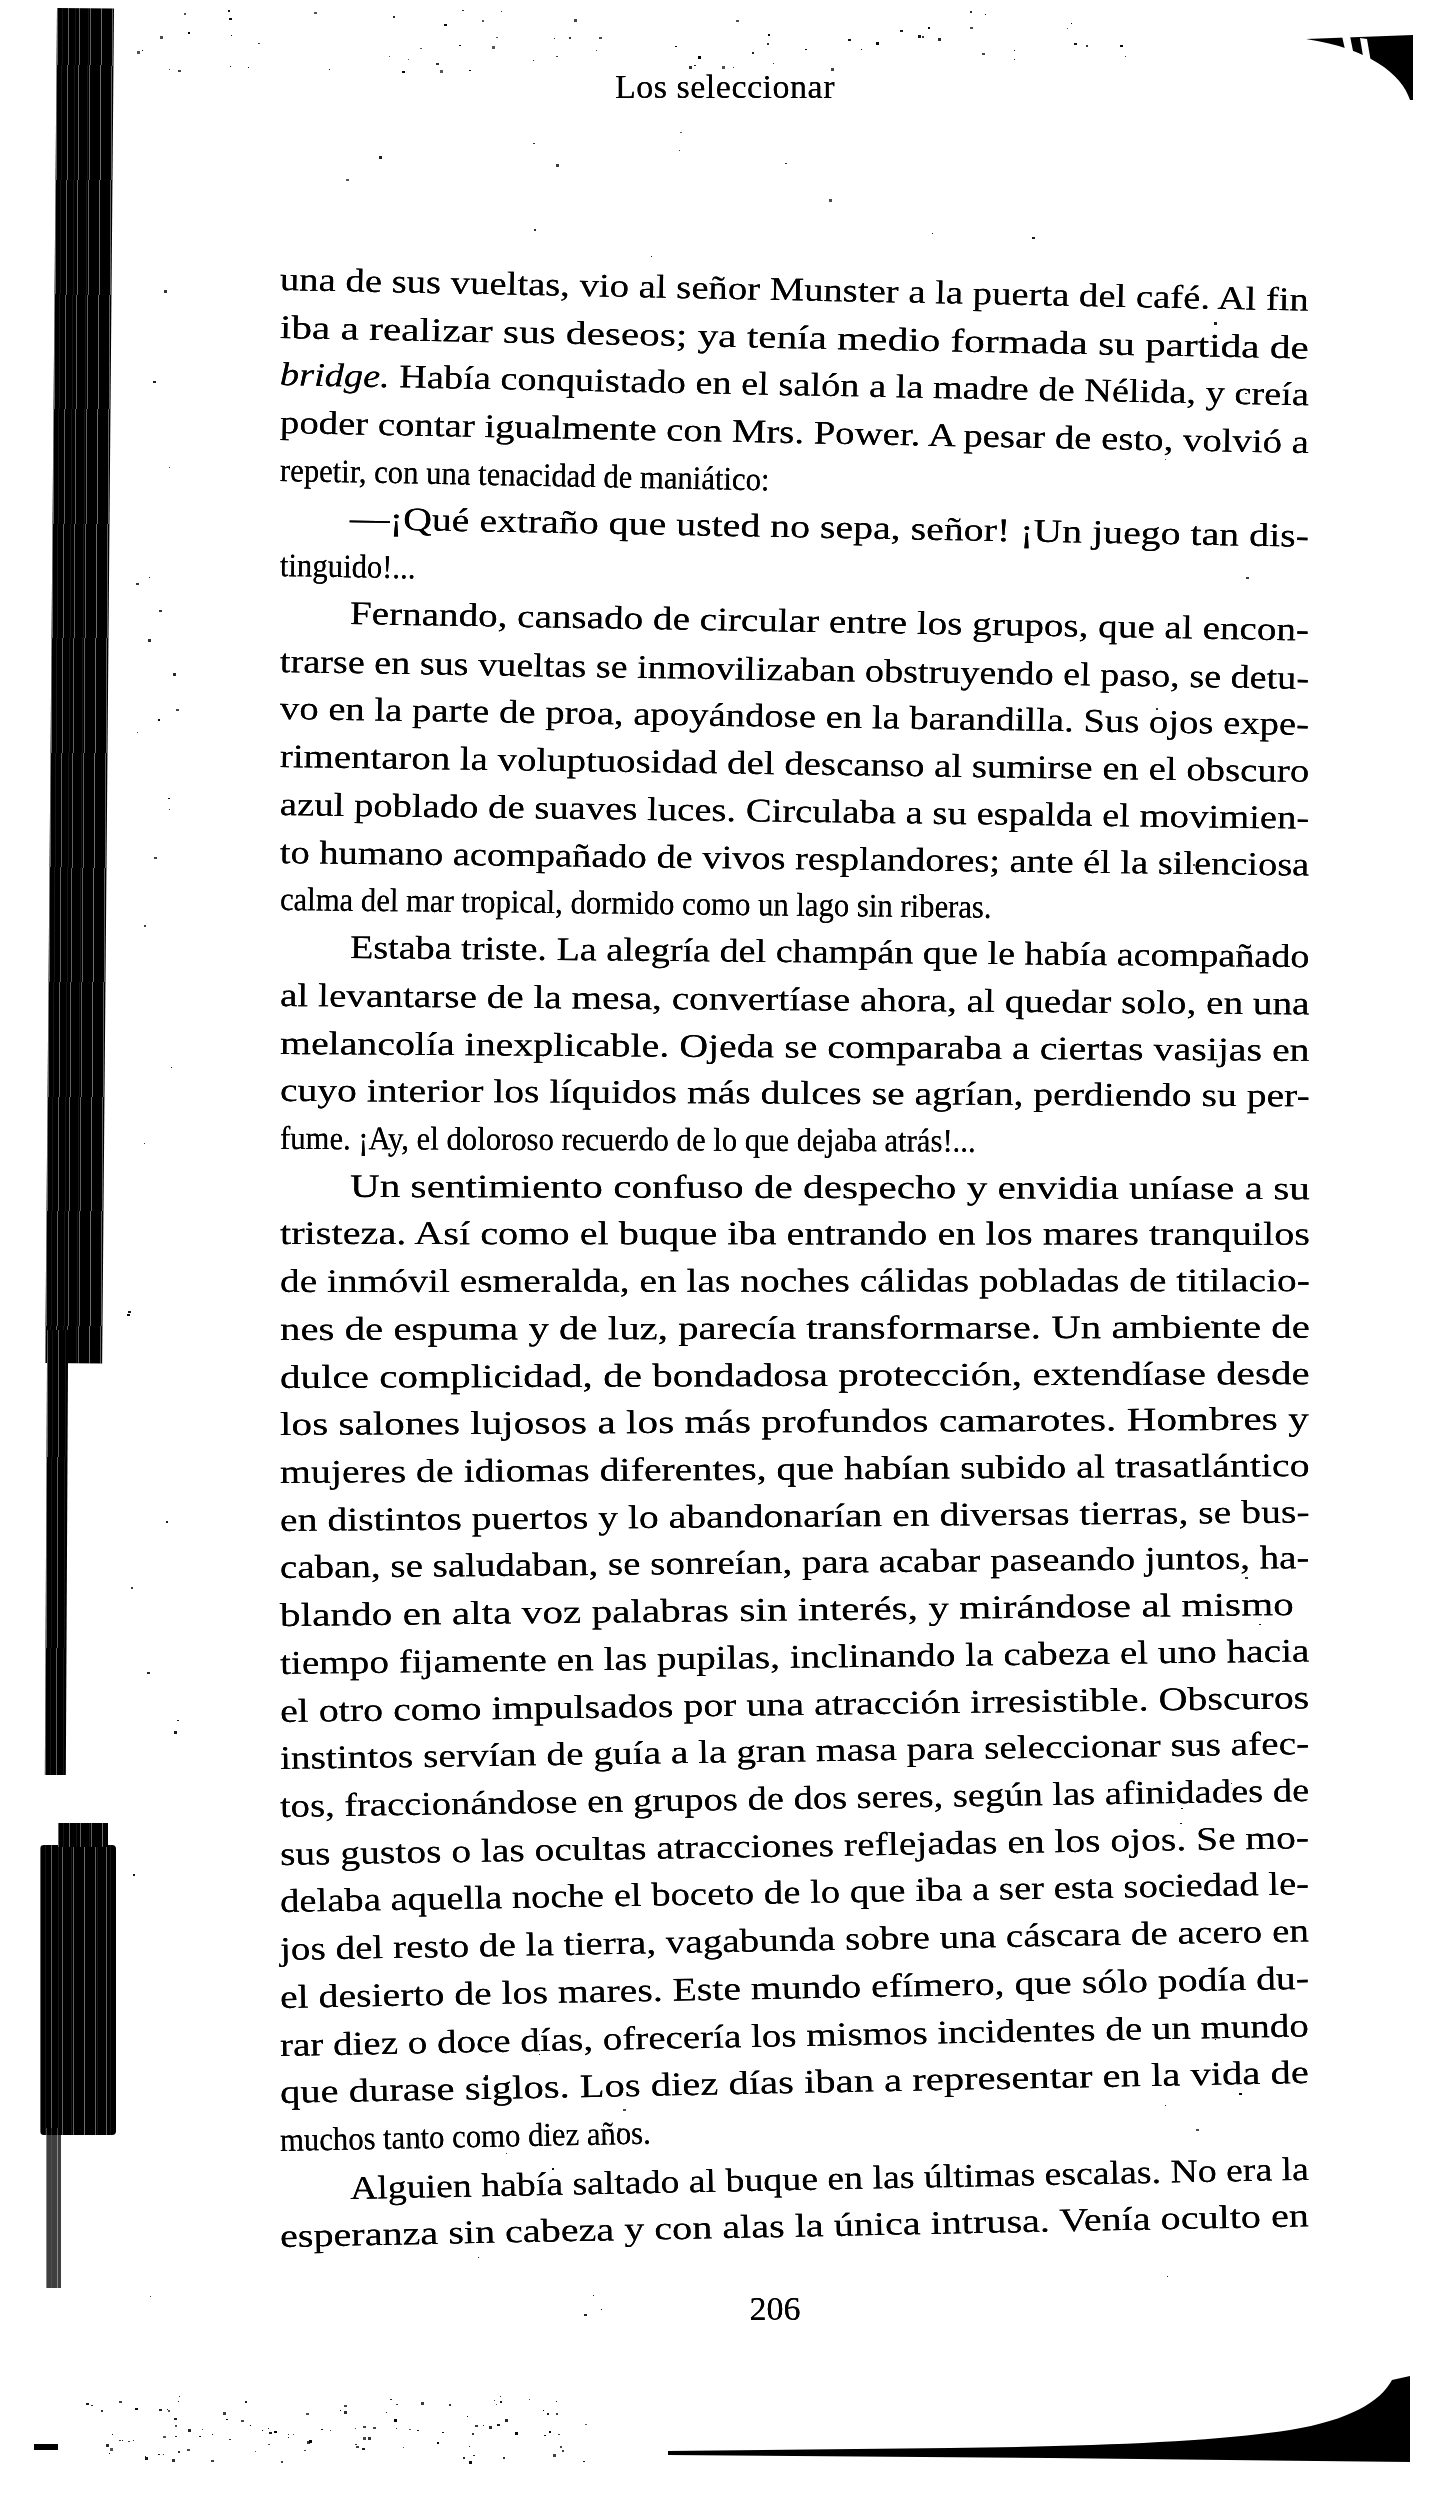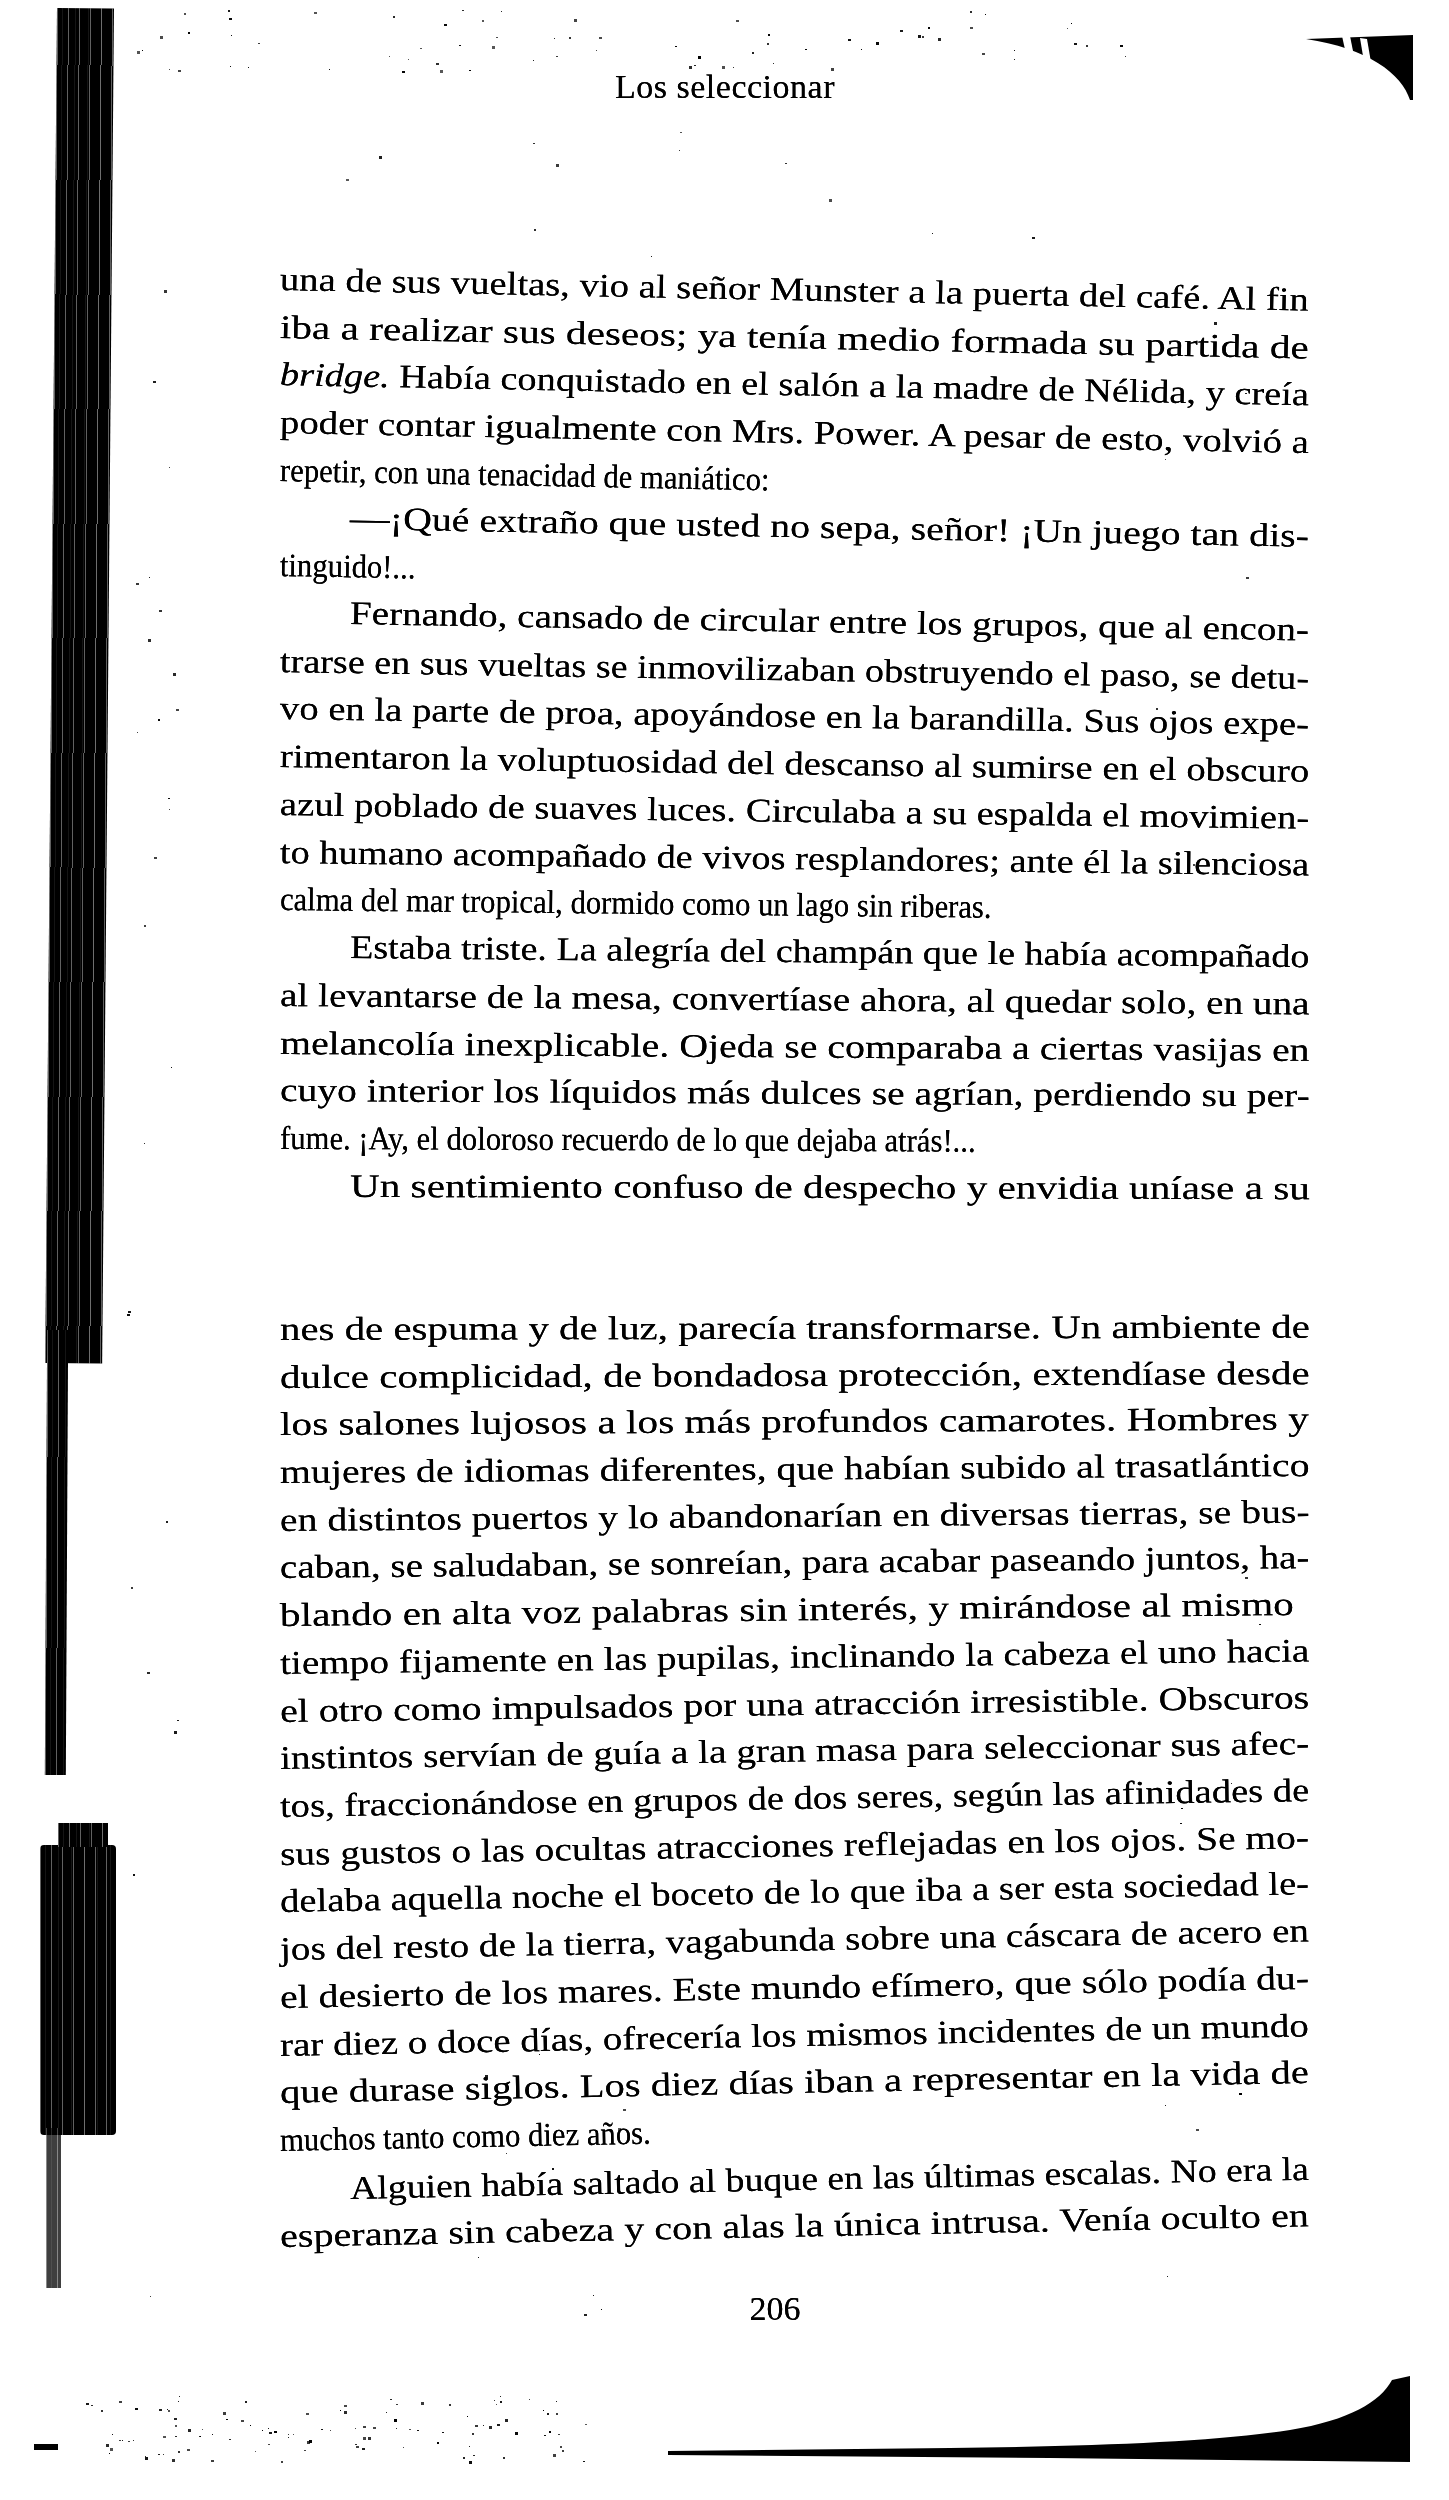--- a/index.html
+++ b/index.html
@@ -86,20 +86,22 @@
       <div class="line" style="left: 0px; top: 732px; transform: rotate(0.829deg);"><span class="ls" style="transform: scaleX(1.1761);"><span>rimentaron la voluptuosidad del descanso al sumirse en el obscuro</span></span></div>
       <div class="line" style="left: 0px; top: 780px; transform: rotate(0.765deg);"><span class="ls" style="transform: scaleX(1.1713);"><span>azul poblado de suaves luces. Circulaba a su espalda el movimien-</span></span></div>
       <div class="line" style="left: 0px; top: 828px; transform: rotate(0.697deg);"><span class="ls" style="transform: scaleX(1.164);"><span>to humano acompañado de vivos resplandores; ante él la silenciosa</span></span></div>
       <div class="line" style="left: 0px; top: 875px; transform: rotate(0.625deg);"><span class="ls" style="transform: scaleX(0.93);"><span>calma del mar tropical, dormido como un lago sin riberas.</span></span></div>
       <div class="line" style="left: 70px; top: 923px; transform: rotate(0.549deg);"><span class="ls" style="transform: scaleX(1.1559);"><span>Estaba triste. La alegría del champán que le había acompañado</span></span></div>
       <div class="line" style="left: 0px; top: 971px; transform: rotate(0.47deg);"><span class="ls" style="transform: scaleX(1.1878);"><span>al levantarse de la mesa, convertíase ahora, al quedar solo, en una</span></span></div>
       <div class="line" style="left: 0px; top: 1019px; transform: rotate(0.389deg);"><span class="ls" style="transform: scaleX(1.207);"><span>melancolía inexplicable. Ojeda se comparaba a ciertas vasijas en</span></span></div>
       <div class="line" style="left: 0px; top: 1066px; transform: rotate(0.305deg);"><span class="ls" style="transform: scaleX(1.2);"><span>cuyo interior los líquidos más dulces se agrían, perdiendo su per-</span></span></div>
       <div class="line" style="left: 0px; top: 1114px; transform: rotate(0.219deg);"><span class="ls" style="transform: scaleX(0.93);"><span>fume. ¡Ay, el doloroso recuerdo de lo que dejaba atrás!...</span></span></div>
       <div class="line" style="left: 70px; top: 1162px; transform: rotate(0.132deg);"><span class="ls" style="transform: scaleX(1.2484);"><span>Un sentimiento confuso de despecho y envidia uníase a su</span></span></div>
+      <div class="line" style="left: 0px; top: 1209px; transform: rotate(0.044deg);"><span class="ls" style="transform: scaleX(1.2203);"><span>tristeza. Así como el buque iba entrando en los mares tranquilos</span></span></div>
+      <div class="line" style="left: 0px; top: 1257px; transform: rotate(-0.044deg);"><span class="ls" style="transform: scaleX(1.1957);"><span>de inmóvil esmeralda, en las noches cálidas pobladas de titilacio-</span></span></div>
       <div class="line" style="left: 0px; top: 1305px; transform: rotate(-0.132deg);"><span class="ls" style="transform: scaleX(1.2378);"><span>nes de espuma y de luz, parecía transformarse. Un ambiente de</span></span></div>
       <div class="line" style="left: 0px; top: 1353px; transform: rotate(-0.219deg);"><span class="ls" style="transform: scaleX(1.2459);"><span>dulce complicidad, de bondadosa protección, extendíase desde</span></span></div>
       <div class="line" style="left: 0px; top: 1400px; transform: rotate(-0.305deg);"><span class="ls" style="transform: scaleX(1.25);"><span>los salones lujosos a los más profundos camarotes. Hombres y</span></span></div>
       <div class="line" style="left: 0px; top: 1448px; transform: rotate(-0.389deg);"><span class="ls" style="transform: scaleX(1.2068);"><span>mujeres de idiomas diferentes, que habían subido al trasatlántico</span></span></div>
       <div class="line" style="left: 0px; top: 1496px; transform: rotate(-0.47deg);"><span class="ls" style="transform: scaleX(1.2015);"><span>en distintos puertos y lo abandonarían en diversas tierras, se bus-</span></span></div>
       <div class="line" style="left: 0px; top: 1543px; transform: rotate(-0.549deg);"><span class="ls" style="transform: scaleX(1.1815);"><span>caban, se saludaban, se sonreían, para acabar paseando juntos, ha-</span></span></div>
       <div class="line" style="left: 0px; top: 1591px; transform: rotate(-0.625deg);"><span class="ls" style="transform: scaleX(1.25);"><span>blando en alta voz palabras sin interés, y mirándose al mismo</span></span></div>
       <div class="line" style="left: 0px; top: 1639px; transform: rotate(-0.697deg);"><span class="ls" style="transform: scaleX(1.1888);"><span>tiempo fijamente en las pupilas, inclinando la cabeza el uno hacia</span></span></div>
       <div class="line" style="left: 0px; top: 1687px; transform: rotate(-0.765deg);"><span class="ls" style="transform: scaleX(1.209);"><span>el otro como impulsados por una atracción irresistible. Obscuros</span></span></div>
       <div class="line" style="left: 0px; top: 1734px; transform: rotate(-0.829deg);"><span class="ls" style="transform: scaleX(1.1912);"><span>instintos servían de guía a la gran masa para seleccionar sus afec-</span></span></div>

